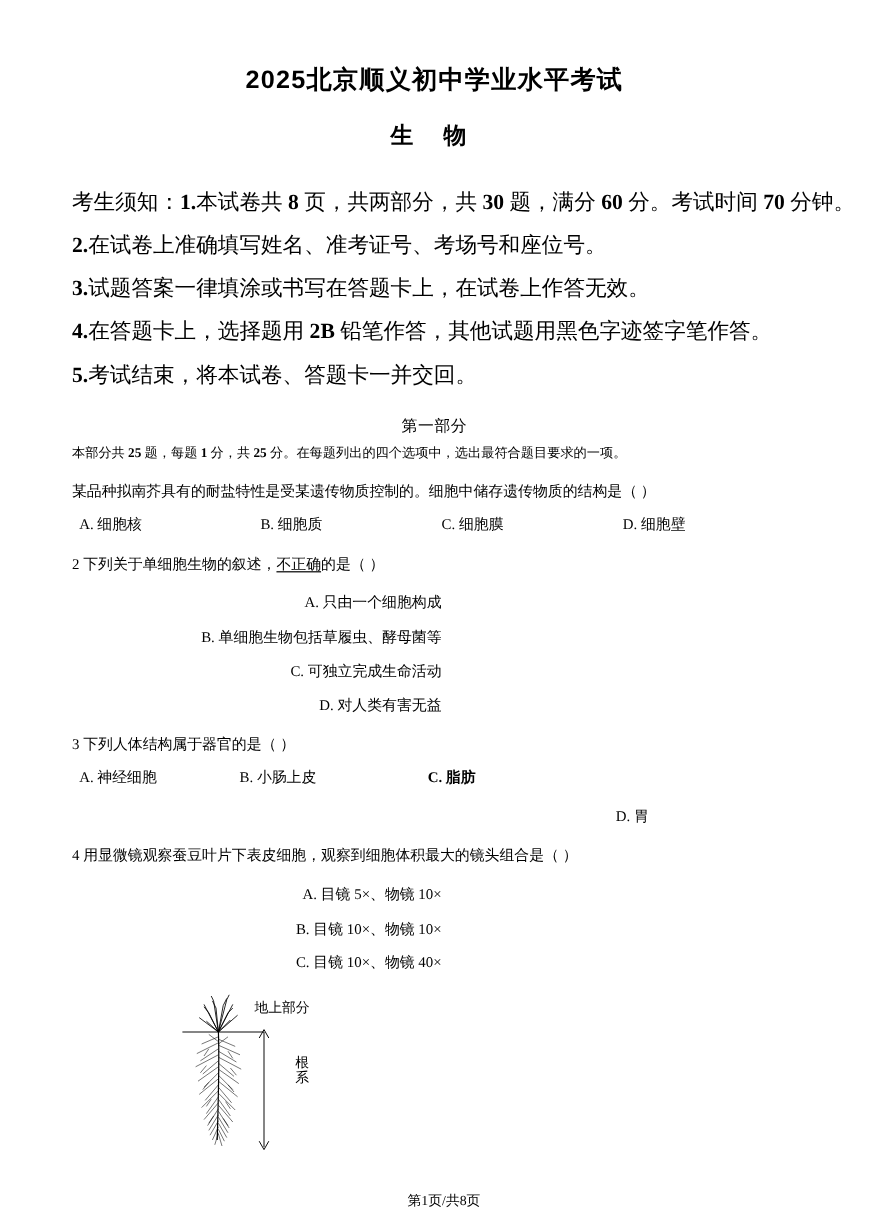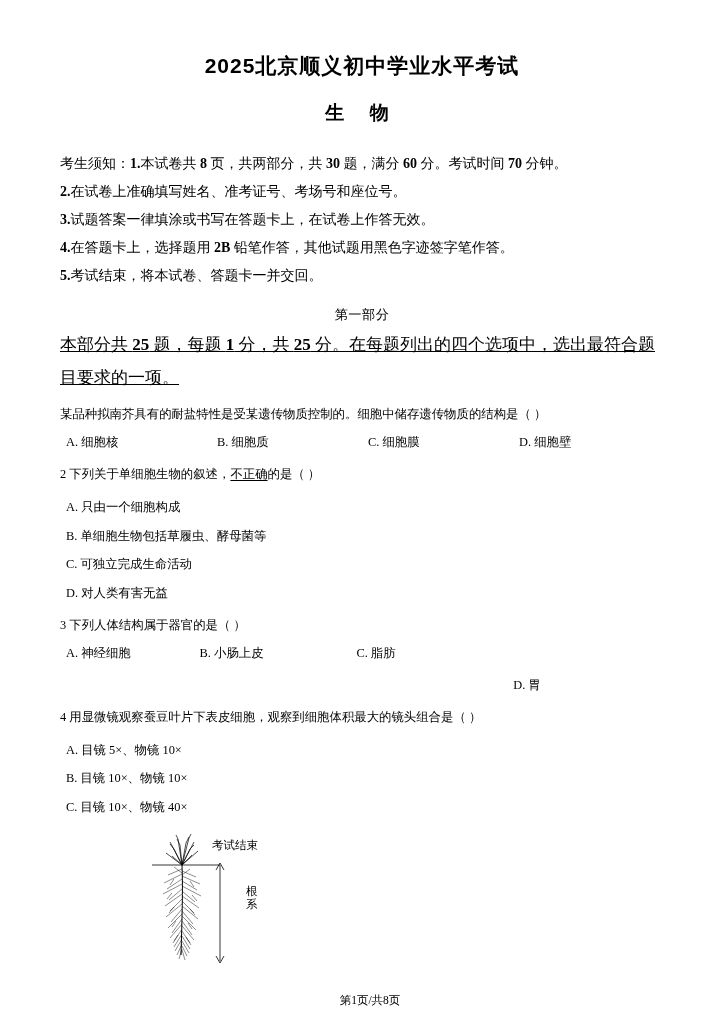--- a/index.html
+++ b/index.html
@@ -33,63 +33,62 @@
   .doc-subtitle {
     text-align: center;
     font-size: 19px;
     font-weight: bold;
     letter-spacing: 10px;
     margin: 20px 0 0 0;
     font-family: Liberation Sans, sans-serif;
   }
   .notice {
     margin-top: 24px;
-    font-size: 14px;
+    font-size: 18px;
     line-height: 2.0;
   }
   .notice div {
     white-space: nowrap;
   }
   .notice b {
     font-weight: bold;
   }
   .section-head {
     text-align: center;
     font-size: 13.2px;
     margin-top: 16px;
     letter-spacing: 0.5px;
   }
   .section-intro {
-    font-size: 17px;
+    font-size: 11px;
     line-height: 1.95;
     margin-top: 4px;
-    text-decoration: underline;
   }
   .q {
     font-size: 12.4px;
     line-height: 1.9;
     margin-top: 9px;
   }
   .q .stem {
     display: block;
   }
   .opts {
     display: flex;
     margin-top: 4px;
     font-size: 12.4px;
   }
   .opts.c4 > div { width: 25%; }
   .opts.c2 > div { width: 50%; }
   .opts.o4b > div:nth-child(1) { width: 22%; }
   .opts.o4b > div:nth-child(2) { width: 26%; }
-  .opts.o4b > div:nth-child(3) { width: 26%; }
+  .opts.o4b > div:nth-child(3) { width: 26%; font-weight: bold; }
   .opts.o4b > div:nth-child(4) { width: 26%; margin-top: 32px; }
   .opts.indent > div { padding-left: 6px; }
   .opts .op { white-space: nowrap; }
-  .opts-two-row > div { margin-top: 5px; }
+  .opts-two-row > div { margin-top: 5px; text-align: right; }
   .strike-note {
     position: relative;
   }
   .strike-note .uline {
     text-decoration: underline;
     text-decoration-style: solid;
     text-underline-offset: 2px;
   }
   .fig-wrap {
     margin: 6px 0 0 0;
@@ -260,21 +259,21 @@
             <path d="M88 44 L80 38"></path>
               <path d="M88 46 L96 40"></path>
           </g>
 
           <g stroke="#000" stroke-width="0.8" fill="none">
             <line x1="126" y1="36" x2="126" y2="132"></line>
             <path d="M122 41 L126 34 L130 41"></path>
             <path d="M122 127 L126 134 L130 127"></path>
           </g>
         </svg>
-        <div class="fig-label lbl-top">考试结束</div>
+        <div class="fig-label lbl-top">地上部分</div>
         <div class="fig-label lbl-root">根系</div>
       </div>
     </div>
 
   </div>
 
   <div class="footer">第1页/共8页</div>
 </div>
 
 </body></html>

